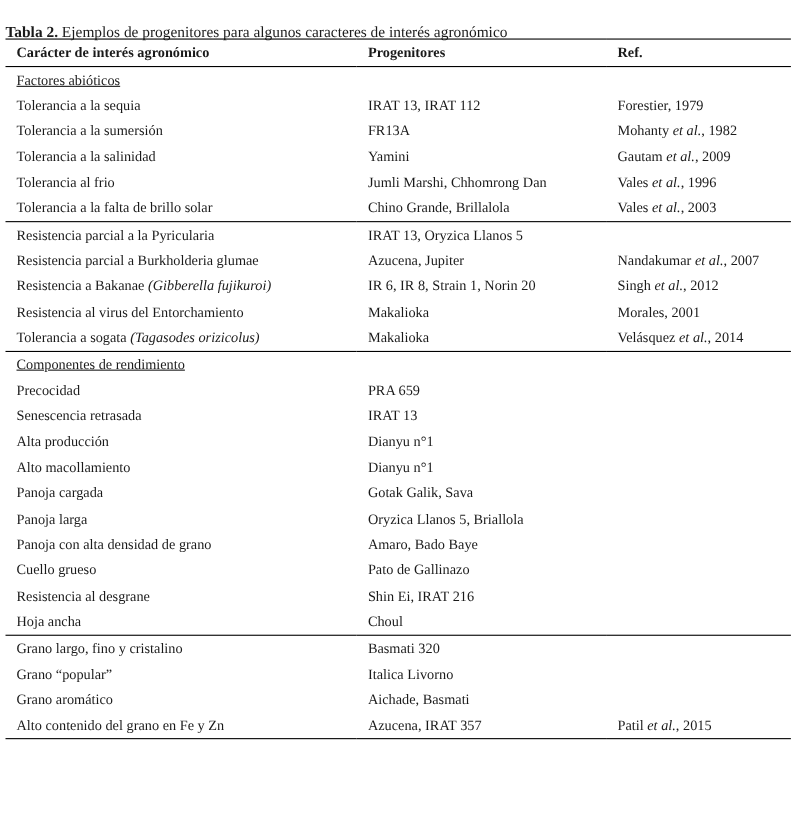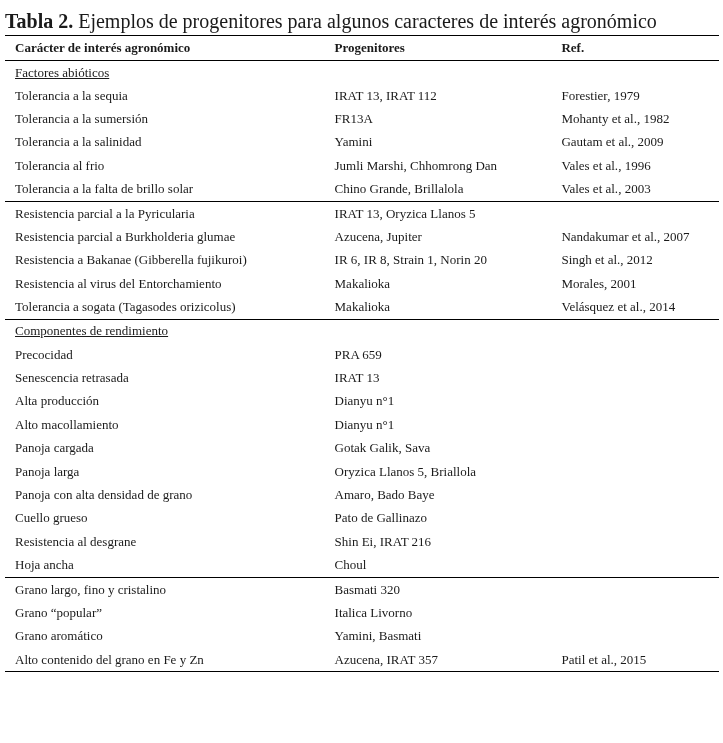--- a/index.html
+++ b/index.html
@@ -12,22 +12,22 @@
       height: 743px;
       position: relative;
       font-family: "Liberation Serif", "DejaVu Serif", serif;
       color: #1a1a1a;
       font-size: 13px;
       overflow: hidden;
     }
     .caption {
       position: absolute;
       left: 5px;
-      top: 12px;
-      font-size: 20px;
+      top: 22px;
+      font-size: 14px;
       line-height: 18px;
       white-space: nowrap;
     }
     .caption b { font-weight: bold; }
     .tbl {
       position: absolute;
       left: 5px;
       top: 35px;
       width: 714px;
       border-collapse: collapse;
@@ -44,21 +44,21 @@
       font-weight: bold;
       border-top: 1.5px solid #000;
       border-bottom: 1.5px solid #000;
       height: 24px;
     }
     .col1 { width: 324px; }
     .col2 { width: 227px; }
     .col3 { width: 163px; }
     tr.group td { height: 23px; text-decoration: underline; }
     tr.last-in-group td { border-bottom: 1.5px solid #000; }
-    .ital { }
+    .ital { font-style: italic; }
   </style>
 </head>
 <body>
 
 <div class="caption">
   <b>Tabla 2.</b><span> Ejemplos de progenitores para algunos caracteres de interés agronómico</span>
 </div>
 
 <table class="tbl">
   <thead>
@@ -180,21 +180,21 @@
         <td>Basmati 320</td>
         <td><span></span><span class="ital"></span><span></span></td>
       </tr>
       <tr>
         <td><span>Grano “popular”</span><span class="ital"></span></td>
         <td>Italica Livorno</td>
         <td><span></span><span class="ital"></span><span></span></td>
       </tr>
       <tr>
         <td><span>Grano aromático</span><span class="ital"></span></td>
-        <td>Yamini, Basmati</td>
+        <td>Aichade, Basmati</td>
         <td><span></span><span class="ital"></span><span></span></td>
       </tr>
       <tr class="last-in-group">
         <td><span>Alto contenido del grano en Fe y Zn</span><span class="ital"></span></td>
         <td>Azucena, IRAT 357</td>
         <td><span>Patil </span><span class="ital">et al.</span><span>, 2015</span></td>
       </tr>
     </tbody>
 </table>
 

